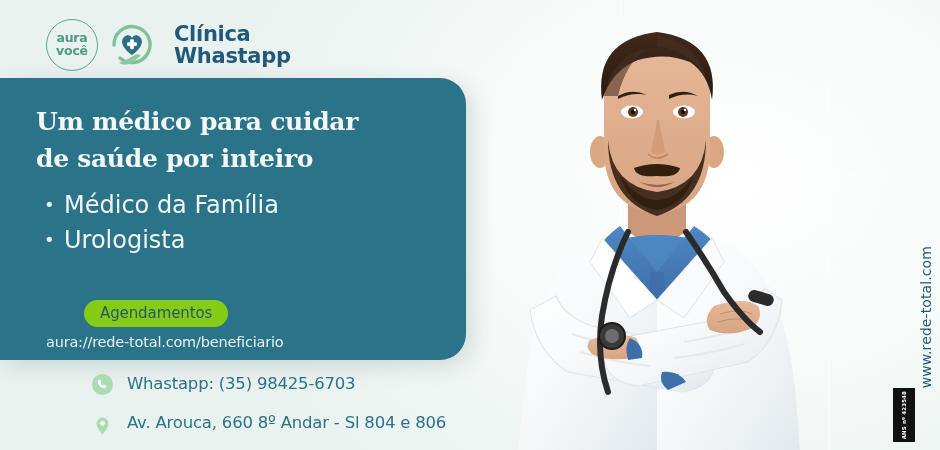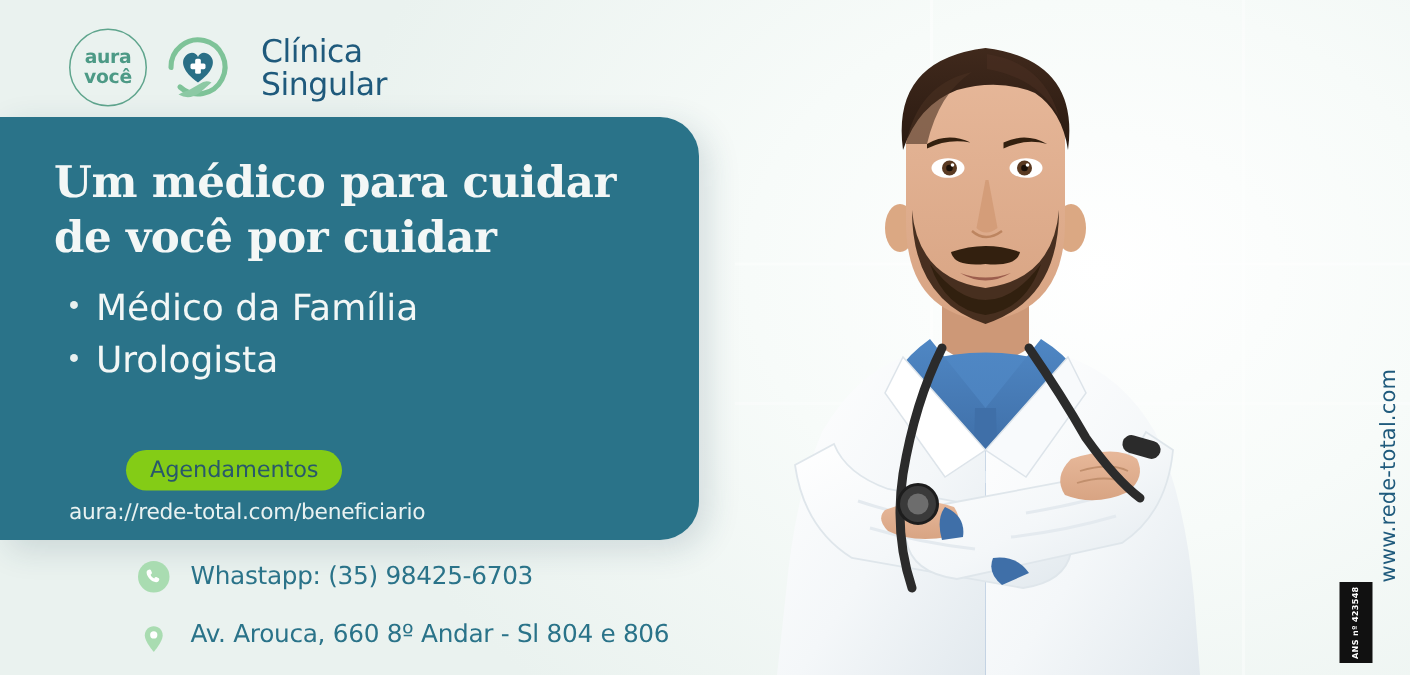--- a/index.html
+++ b/index.html
@@ -43,38 +43,38 @@
   .aura-mark span {
     font-family:"DejaVu Sans", sans-serif;
     font-size:12.5px; font-weight:700; color:#4d9a86; letter-spacing:-.2px;
   }
   .aura-mark span.s2 { font-size:12.5px; }
 
   .heart-mark { position:relative; width:52px; height:52px; }
   .cs-name {
     margin-left:8px;
     font-family:"DejaVu Sans", sans-serif;
-    font-weight:400; font-size:21px; line-height:22px;
+    font-weight:700; font-size:21px; line-height:22px;
     color:#1f5a7c; letter-spacing:-.3px;
   }
   .cs-name .l2 { display:block; }
 
   
   #teal-panel {
     position:absolute; left:0; top:78px;
     width:466px; height:282px;
     background:#2a7389;
     border-radius:0 26px 26px 0;
     box-shadow:6px 6px 22px rgba(30,70,85,.16);
   }
 
   #headline {
     position:absolute; left:36px; top:25px; width:400px;
     font-family:"DejaVu Serif", serif;
-    font-weight:700; font-size:29px; line-height:37px;
+    font-weight:700; font-size:25px; line-height:37px;
     color:#f3f7f6; letter-spacing:-.3px;
   }
   #headline .l2 { display:block; }
 
   #spec-list {
     position:absolute; left:42px; top:110px;
     list-style:none;
   }
   #spec-list li {
     font-family:"DejaVu Sans", sans-serif;
@@ -263,29 +263,29 @@
         <path d="M8,26 A18,18 0 1 1 14,39" fill="none" stroke="#7ec398" stroke-width="3.4" stroke-linecap="round"></path>
         <path d="M26,36 C16,29 14,22 18,18 C21,15 25,16 26,19 C27,16 31,15 34,18 C38,22 36,29 26,36 Z" fill="#2a6f86"></path>
         <rect x="24.1" y="20.2" width="3.8" height="10" rx="1.1" fill="#ffffff"></rect>
         <rect x="21" y="23.3" width="10" height="3.8" rx="1.1" fill="#ffffff"></rect>
         <path d="M13,44 Q20,48 27,43 L35,36 Q31,34 27,37 L20,41 Q16,42 13,44 Z" fill="#8cc9a4"></path>
       </svg>
     </div>
 
     <div class="cs-name">
       <span>Clínica</span>
-      <span class="l2">Singular</span>
+      <span class="l2">Whastapp</span>
     </div>
   </div>
 
   <div id="teal-panel">
 
     <div id="headline">
       <span>Um médico para cuidar</span>
-      <span class="l2">de você por cuidar</span>
+      <span class="l2">de saúde por inteiro</span>
     </div>
 
     <ul id="spec-list">
       <li>Médico da Família</li>
       <li>Urologista</li>
     </ul>
 
     <div id="cta-pill">Agendamentos</div>
 
     <div id="site-url">aura://rede-total.com/beneficiario</div>

